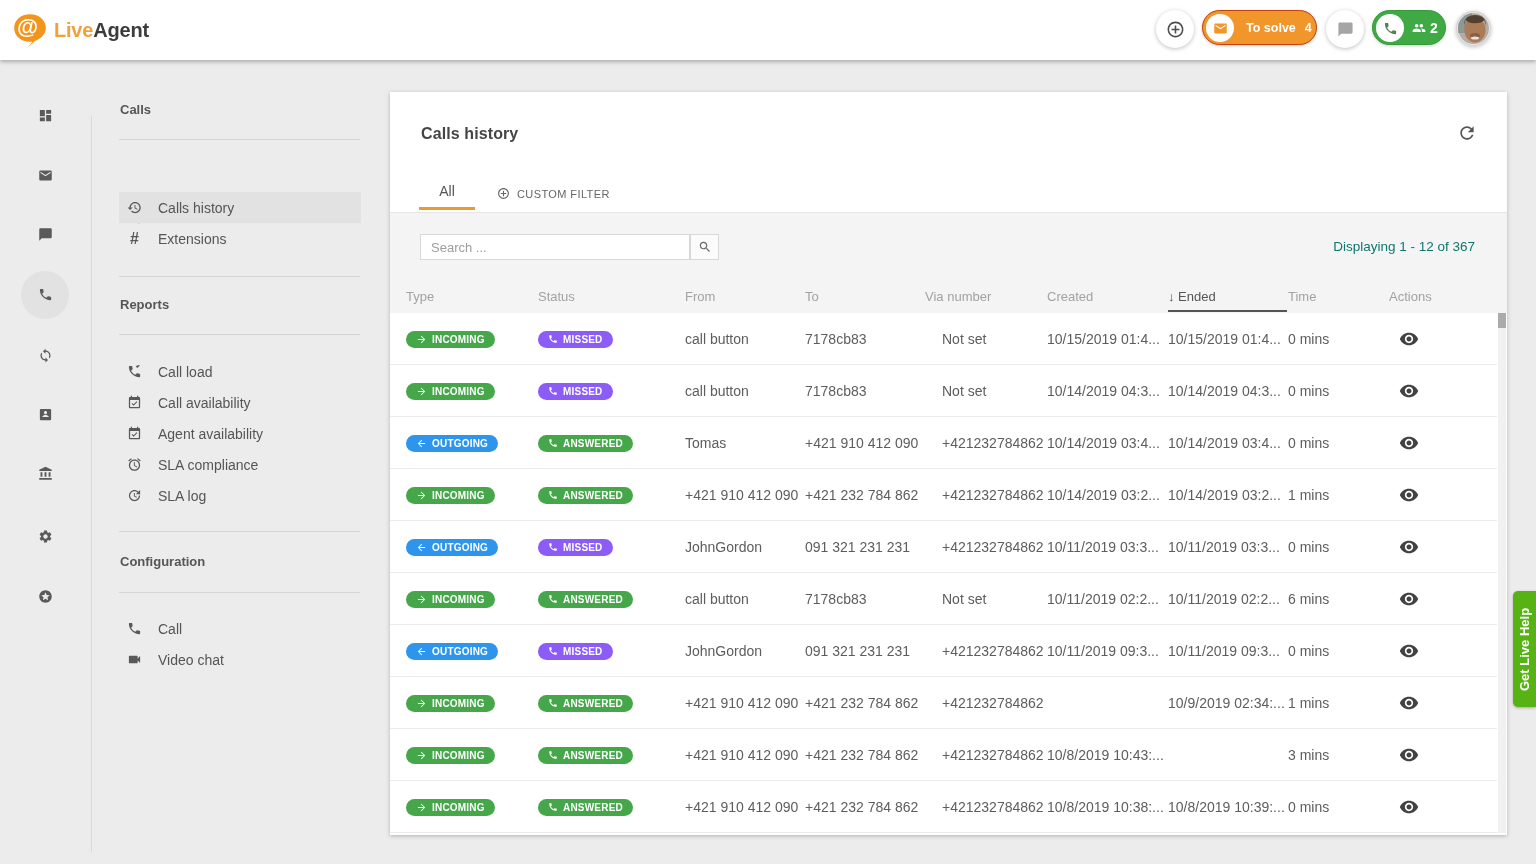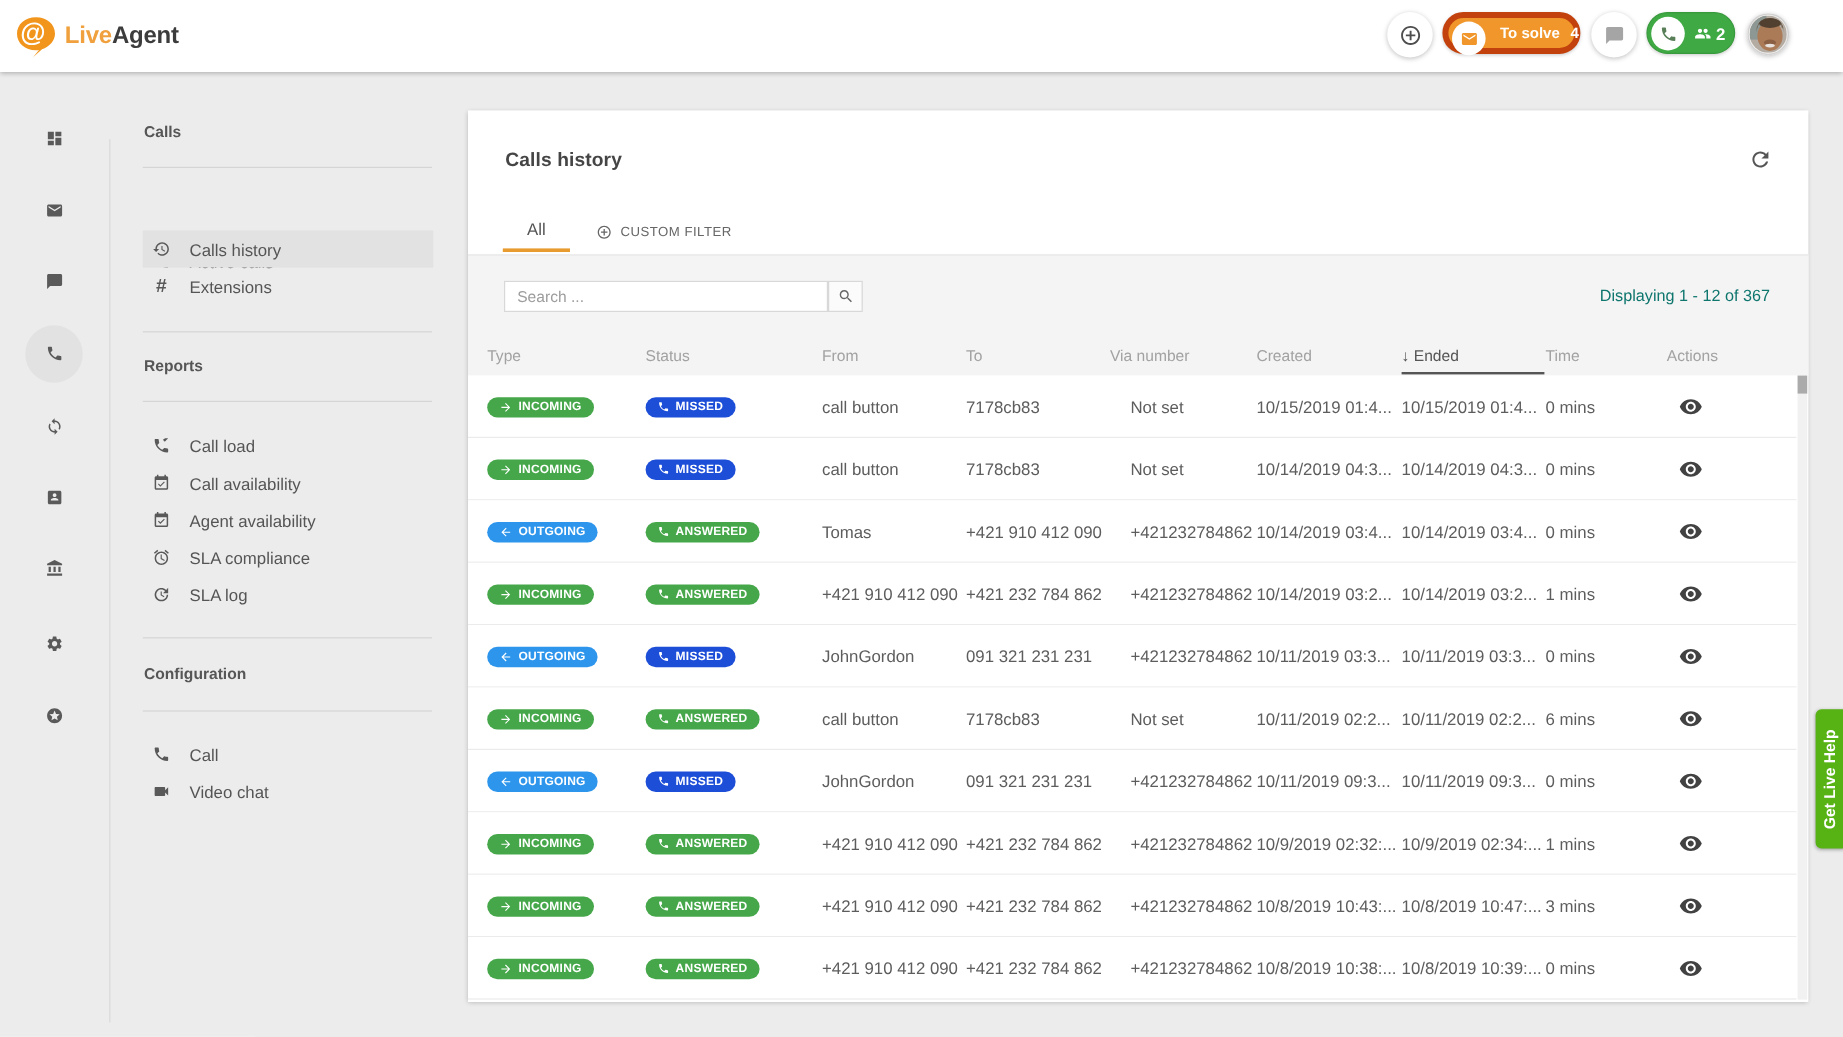--- a/index.html
+++ b/index.html
@@ -56,21 +56,21 @@
   .row { position:relative; width:1107px; height:52px; border-bottom:1px solid #ebebeb; background:#fff; }
   .cell { position:absolute; top:0; height:52px; display:flex; align-items:center; font-size:14px; color:#5d5d5d; }
   .c1 { left:16px; }  .c2 { left:148px; }  .c3 { left:295px; }  .c4 { left:415px; }
   .c5 { left:535px;margin-left:17px; } .c6 { left:657px; }  .c7 { left:778px; }  .c8 { left:898px; }
   .c9 { left:964px; width:110px; justify-content:center; }
 
   .badge { height:17px; border-radius:9px; display:flex; align-items:center; padding:0 10px;
            color:#fff; font-size:10px; font-weight:bold; letter-spacing:0.2px; }
   .badge svg { margin-right:5px; }
   .bg-green { background:#46a74a; }
-  .bg-red { background:#1d4ed8; }
+  .bg-red { background:#8b5cf6; }
   .bg-blue { background:#2d96ec; }
 
   
   #sbtrack { position:absolute; left:1498px; top:313px; width:8px; height:520px; background:#f1f1f1; }
   #sbthumb { position:absolute; left:1498px; top:313px; width:8px; height:15px; background:#ababab; }
 
   
   #help { position:absolute; left:1513px; top:591px; width:23px; height:116px; background:#57b214;
           border-radius:5px 0 0 5px; box-shadow:0 1px 3px rgba(0,0,0,0.3); }
   #help span { position:absolute; left:0; top:0; width:23px; height:116px; display:flex; align-items:center; justify-content:center;
@@ -348,21 +348,20 @@
           </svg>INCOMING</span>
       </div>
   <div class="cell c2">
         <span class="badge bg-green"><svg width="10" height="10" viewBox="0 0 24 24" fill="#fff">
             <path d="M6.62 10.79c1.44 2.83 3.76 5.14 6.59 6.59l2.2-2.2c.27-.27.67-.36 1.02-.24 1.12.37 2.33.57 3.57.57.55 0 1 .45 1 1V20c0 .55-.45 1-1 1-9.39 0-17-7.61-17-17 0-.55.45-1 1-1h3.5c.55 0 1 .45 1 1 0 1.25.2 2.45.57 3.57.11.35.03.74-.25 1.02l-2.2 2.2z"></path>
           </svg>ANSWERED</span>
       </div>
   <div class="cell c3">+421 910 412 090</div>
   <div class="cell c4">+421 232 784 862</div>
   <div class="cell c5">+421232784862</div>
-  <div class="cell c6">10/9/2019 02:32:...</div>
   <div class="cell c7">10/9/2019 02:34:...</div>
   <div class="cell c8">1 mins</div>
   <div class="cell c9">
         <svg width="20" height="20" viewBox="0 0 24 24" fill="#424242">
           <path d="M12 4.5C7 4.5 2.73 7.61 1 12c1.73 4.39 6 7.5 11 7.5s9.27-3.11 11-7.5c-1.73-4.39-6-7.5-11-7.5zM12 17c-2.76 0-5-2.24-5-5s2.24-5 5-5 5 2.24 5 5-2.24 5-5 5zm0-8c-1.66 0-3 1.34-3 3s1.34 3 3 3 3-1.34 3-3-1.34-3-3-3z"></path>
         </svg>
       </div>
 </div>
 <div class="row">
   <div class="cell c1">
@@ -372,21 +371,20 @@
       </div>
   <div class="cell c2">
         <span class="badge bg-green"><svg width="10" height="10" viewBox="0 0 24 24" fill="#fff">
             <path d="M6.62 10.79c1.44 2.83 3.76 5.14 6.59 6.59l2.2-2.2c.27-.27.67-.36 1.02-.24 1.12.37 2.33.57 3.57.57.55 0 1 .45 1 1V20c0 .55-.45 1-1 1-9.39 0-17-7.61-17-17 0-.55.45-1 1-1h3.5c.55 0 1 .45 1 1 0 1.25.2 2.45.57 3.57.11.35.03.74-.25 1.02l-2.2 2.2z"></path>
           </svg>ANSWERED</span>
       </div>
   <div class="cell c3">+421 910 412 090</div>
   <div class="cell c4">+421 232 784 862</div>
   <div class="cell c5">+421232784862</div>
   <div class="cell c6">10/8/2019 10:43:...</div>
-  <div class="cell c7">10/8/2019 10:47:...</div>
   <div class="cell c8">3 mins</div>
   <div class="cell c9">
         <svg width="20" height="20" viewBox="0 0 24 24" fill="#424242">
           <path d="M12 4.5C7 4.5 2.73 7.61 1 12c1.73 4.39 6 7.5 11 7.5s9.27-3.11 11-7.5c-1.73-4.39-6-7.5-11-7.5zM12 17c-2.76 0-5-2.24-5-5s2.24-5 5-5 5 2.24 5 5-2.24 5-5 5zm0-8c-1.66 0-3 1.34-3 3s1.34 3 3 3 3-1.34 3-3-1.34-3-3-3z"></path>
         </svg>
       </div>
 </div>
 <div class="row">
   <div class="cell c1">
         <span class="badge bg-green"><svg width="11" height="11" viewBox="0 0 24 24" fill="#fff">
@@ -427,21 +425,21 @@
     </svg>
     <div id="logotext"><span class="lv">Live</span><span class="ag">Agent</span></div>
   </div>
 
   <div class="circbtn" style="left:1156px; top:10px; width:38px; height:38px;">
     <svg width="19" height="19" viewBox="0 0 24 24" fill="#4e4e4e">
         <path d="M13 7h-2v4H7v2h4v4h2v-4h4v-2h-4V7zm-1-5C6.48 2 2 6.48 2 12s4.48 10 10 10 10-4.48 10-10S17.52 2 12 2zm0 18c-4.41 0-8-3.59-8-8s3.59-8 8-8 8 3.59 8 8-3.59 8-8 8z"></path>
       </svg>
   </div>
 
-  <div class="pill" style="left:1202px; top:10px; width:115px; height:35px; background:#f0962a; border:5px solid #c2410c;">
+  <div class="pill" style="left:1202px; top:10px; width:115px; height:35px; background:#f0962a; border:1px solid #c2410c;">
     <div class="pillcirc" style="left:3px; top:3px; width:28px; height:28px;">
       <svg width="15" height="15" viewBox="0 0 24 24" fill="#f0962a">
           <path d="M20 4H4c-1.1 0-1.99.9-1.99 2L2 18c0 1.1.9 2 2 2h16c1.1 0 2-.9 2-2V6c0-1.1-.9-2-2-2zm0 4l-8 5-8-5V6l8 5 8-5v2z"></path>
         </svg>
     </div>
     <span style="margin-left:43px; color:#fff; font-size:12.5px; font-weight:bold;">To solve</span>
     <span style="margin-left:9px; color:#fff; font-size:12.5px; font-weight:bold;">4</span>
   </div>
 
   <div class="circbtn" style="left:1326px; top:10px; width:38px; height:38px;">

